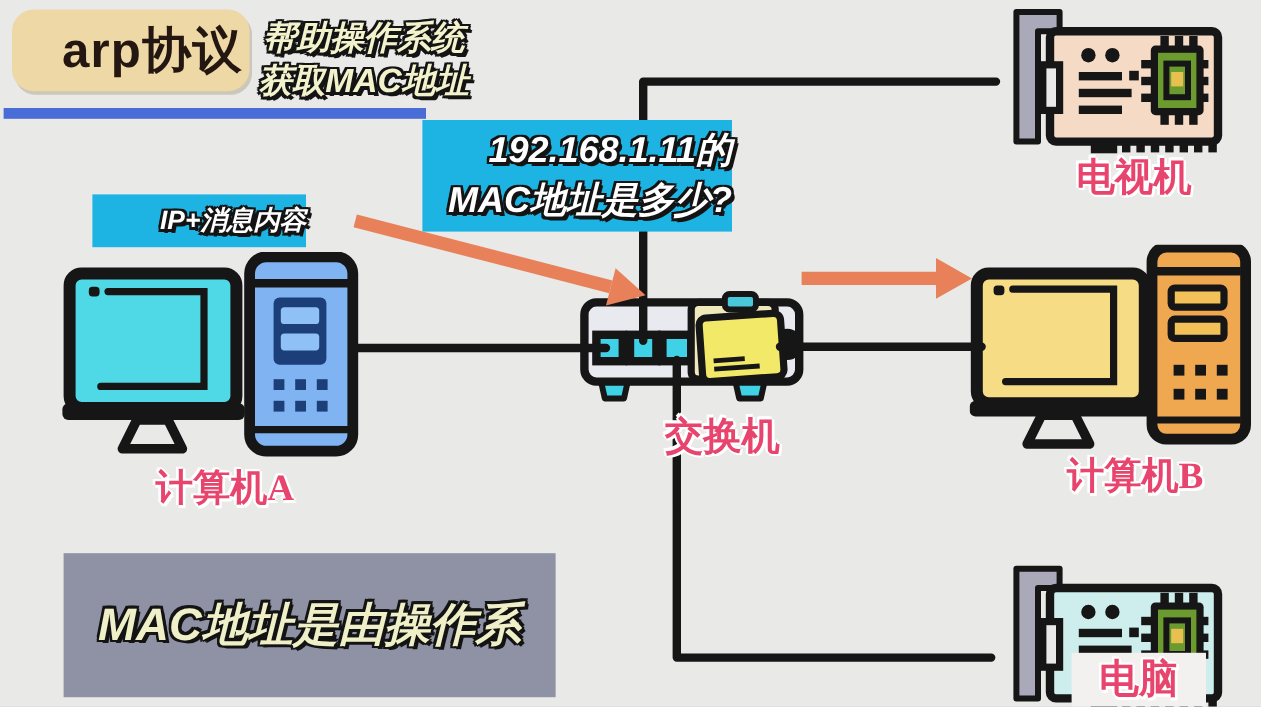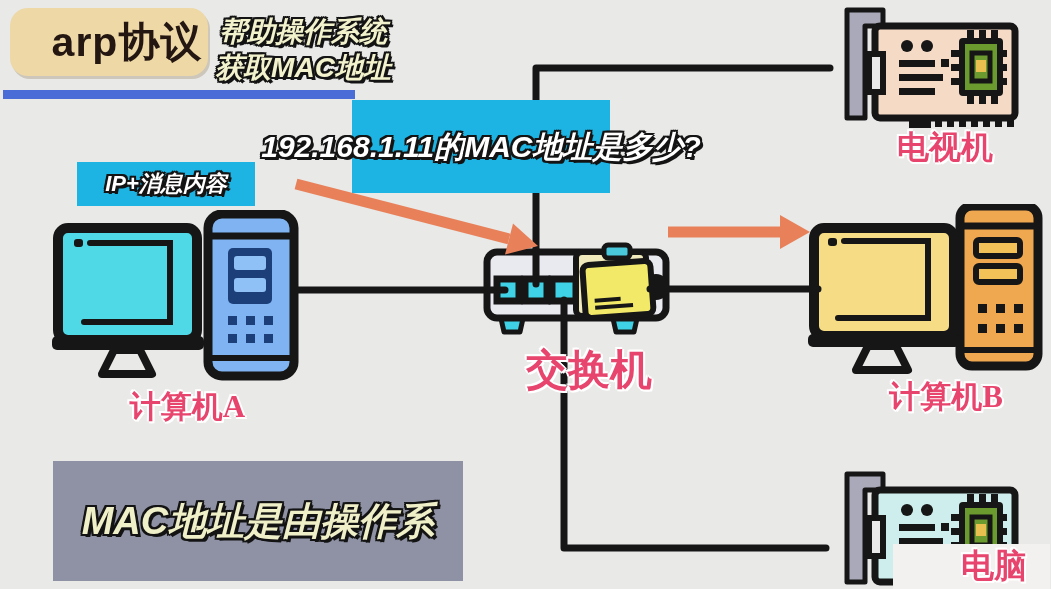--- a/index.html
+++ b/index.html
@@ -23,22 +23,22 @@
   .subtitle{
     left:198px;top:14px;width:210px;z-index:3;text-align:center;
     font-size:28px;font-weight:bold;font-style:italic;line-height:36px;
     color:#f2f2cc;
     text-shadow:2px 0 0 #141414,-2px 0 0 #141414,0 2px 0 #141414,0 -2px 0 #141414,
       2px 2px 0 #141414,-2px -2px 0 #141414,2px -2px 0 #141414,-2px 2px 0 #141414,3px 3px 0 #141414;
   }
   .blue-bar{left:3px;top:90px;width:352px;height:9px;background:#4a6cd6;z-index:3;}
 
   .cyan-box{
-    background:#1db4e4;z-index:3;display:flex;flex-direction:row;
-    align-items:center;justify-content:center;
+    background:#1db4e4;z-index:3;display:flex;flex-direction:column;
+    align-items:flex-end;justify-content:center;
   }
   .cyan-box .ln{
     font-style:italic;font-weight:bold;color:#ffffff;
     text-shadow:2px 0 0 #141414,-2px 0 0 #141414,0 2px 0 #141414,0 -2px 0 #141414,
       2px 2px 0 #141414,-2px -2px 0 #141414,2px -2px 0 #141414,-2px 2px 0 #141414,3px 3px 0 #141414;
     white-space:nowrap;
   }
   .question-box{left:352px;top:100px;width:258px;height:93px;}
   .question-box .ln{font-size:30px;line-height:42px;}
   .ip-box{left:77px;top:162px;width:178px;height:44px;}
@@ -56,21 +56,21 @@
   }
 
   .dev-label{
     z-index:5;text-align:center;font-weight:bold;color:#e8456e;font-size:31px;
     text-shadow:2px 0 0 #fff,-2px 0 0 #fff,0 2px 0 #fff,0 -2px 0 #fff,2px 2px 0 #fff,-2px -2px 0 #fff;
     white-space:nowrap;
     font-family:Liberation Serif, serif;
   }
   .pc-card-plate{
     left:893px;top:544px;width:112px;height:45px;background:#f3f1ef;z-index:4;
-    display:flex;align-items:flex-start;justify-content:center;padding-left:45px;
+    display:flex;align-items:flex-start;justify-content:center;
   }
   .pc-card-plate .dev-label{position:static;font-size:33px;}
 </style>
 </head>
 <body>
 
 <div id="stage">
 
   <svg class="layer z1" viewBox="0 0 1051 589">
     <path d="M830 68 H536 V258" fill="none" stroke="#161616" stroke-width="7" stroke-linejoin="round" stroke-linecap="round"></path>
@@ -255,20 +255,20 @@
       <path d="M296 184 L509 239" stroke="#e8815a" stroke-width="11" fill="none"></path>
       <polygon points="538,246 505,254.5 513,223.5"></polygon>
     </g>
     <g fill="#e8815a">
       <path d="M668 232 H782" stroke="#e8815a" stroke-width="11" fill="none"></path>
       <polygon points="810,232 780,215 780,249"></polygon>
     </g>
   </svg>
 
   <div class="abs dev-label" style="left:95px;top:386px;width:185px">计算机A</div>
-  <div class="abs dev-label" style="left:524px;top:342px;width:130px;font-size:42px">交换机</div>
+  <div class="abs dev-label" style="left:537px;top:342px;width:130px;font-size:32px">交换机</div>
   <div class="abs dev-label" style="left:876px;top:376px;width:140px">计算机B</div>
   <div class="abs dev-label" style="left:884px;top:126px;width:122px;font-size:32px">电视机</div>
   <div class="abs pc-card-plate">
     <span class="dev-label">电脑</span>
   </div>
 
 </div>
 
 </body></html>

